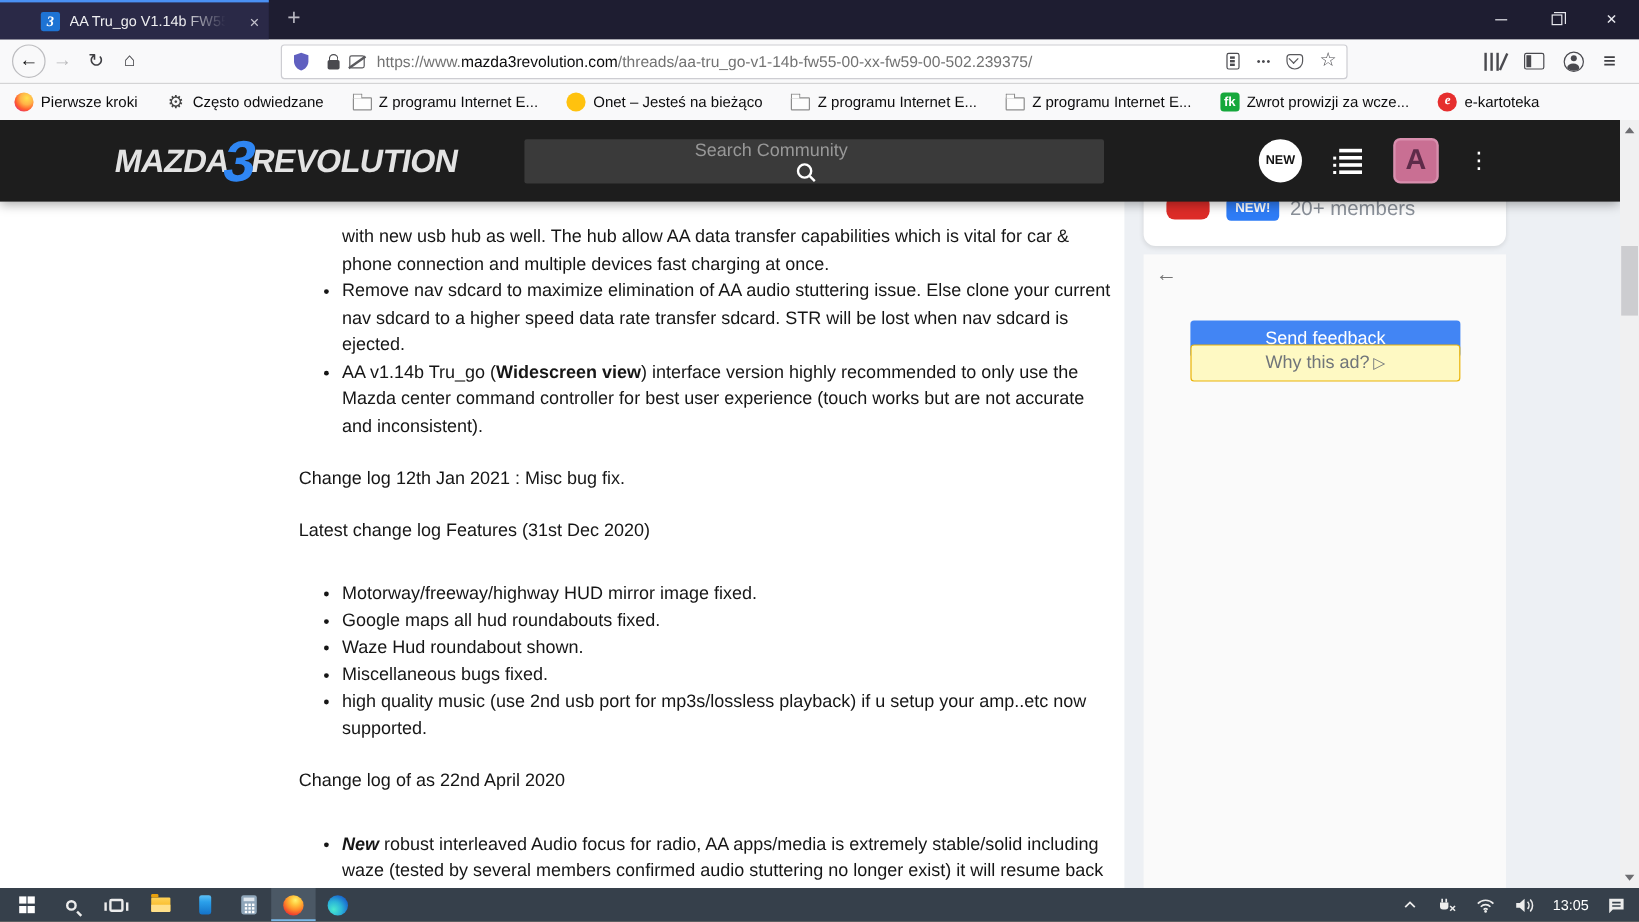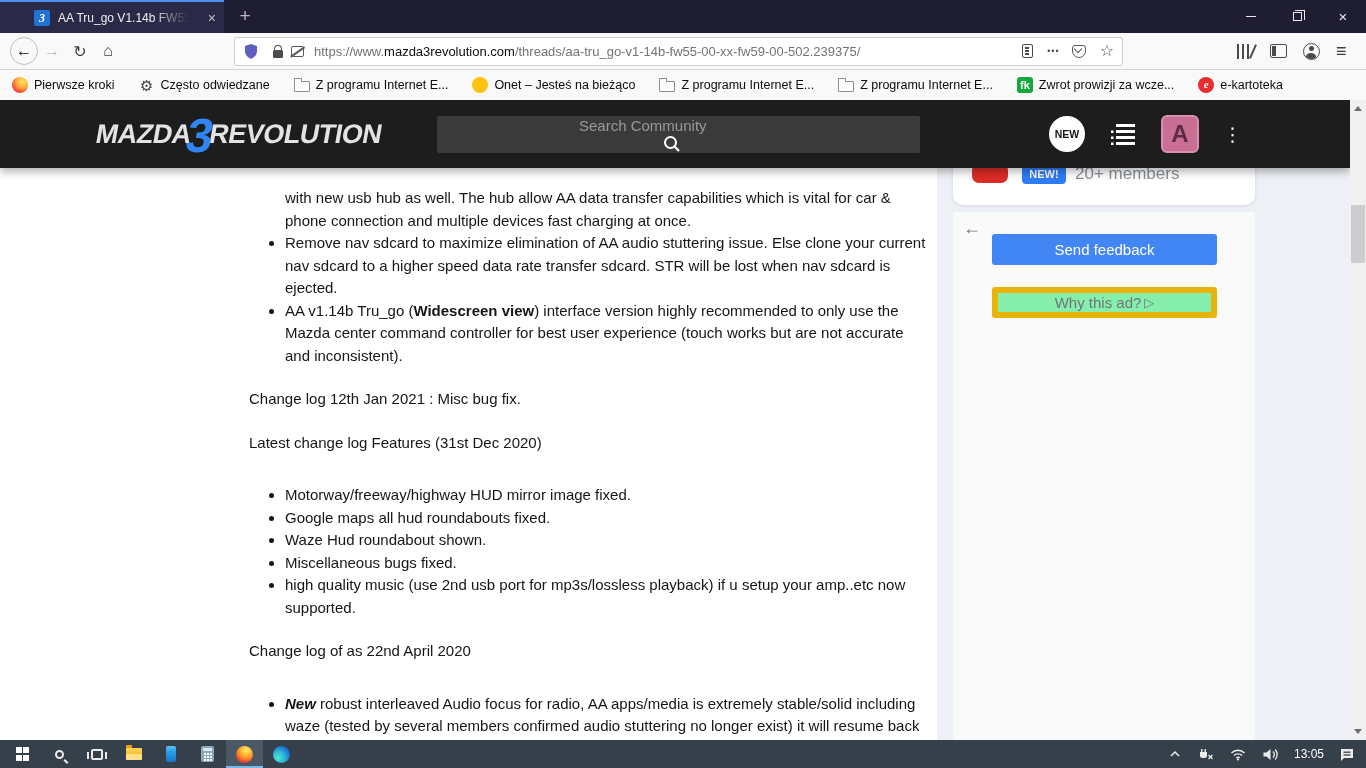--- a/index.html
+++ b/index.html
@@ -96,22 +96,22 @@
   .members-card{position:absolute;left:953px;top:20px;width:302px;height:85px;background:#fff;border-radius:10px;box-shadow:0 1px 4px rgba(0,0,0,0.10);z-index:2;}
   .yt-red{position:absolute;left:19px;top:43px;width:36px;height:20px;background:#dd2c28;border-radius:7px;}
   .newbadge{position:absolute;left:69px;top:45px;width:44px;height:19px;background:#2e7cf6;border-radius:4px;color:#fff;font-size:11px;font-weight:700;text-align:center;line-height:19px;}
   .memberstext{position:absolute;left:122px;top:44px;color:#8b919a;font-size:17px;}
 
   
   .adblock{position:absolute;left:953px;top:112px;width:302px;height:528px;background:#fafafa;z-index:2;}
   .ad-back{position:absolute;left:10px;top:6px;color:#757575;font-size:18px;}
   .ad-title{position:absolute;left:0;top:8px;width:100%;text-align:center;color:#9aa0a6;font-size:21px;}
   .ad-title .brand{font-size:22px;font-weight:500;}
-  .ad-feedback{position:absolute;left:39px;top:22px;width:225px;height:31px;background:#4285f4;border-radius:3px;color:#fff;font-size:15px;display:flex;align-items:center;justify-content:center;}
-  .ad-why{position:absolute;left:39px;top:75px;width:225px;height:31px;background:#86efac;border:6px solid #eab308;border-radius:3px;color:#70757a;font-size:15px;display:flex;align-items:center;justify-content:center;gap:3px;}
+  .ad-feedback{position:absolute;left:39px;top:55px;width:225px;height:31px;background:#4285f4;border-radius:3px;color:#fff;font-size:15px;display:flex;align-items:center;justify-content:center;}
+  .ad-why{position:absolute;left:39px;top:75px;width:225px;height:31px;background:#fef9c3;border:1px solid #eab308;border-radius:3px;color:#70757a;font-size:15px;display:flex;align-items:center;justify-content:center;gap:3px;}
   .adchoices{font-size:13px;color:#70757a;}
 
   
   .page-scrollbar{position:absolute;left:1350px;top:0;width:16px;height:640px;background:#f0f0f1;z-index:7;}
   .ps-thumb{position:absolute;left:1px;top:105px;width:14px;height:58px;background:#cdcdd0;}
   .tri-up{position:absolute;left:4px;top:6px;width:0;height:0;border-left:4px solid transparent;border-right:4px solid transparent;border-bottom:5px solid #6d6d71;}
   .tri-down{position:absolute;left:4px;bottom:6px;width:0;height:0;border-left:4px solid transparent;border-right:4px solid transparent;border-top:5px solid #6d6d71;}
 
   
   .taskbar{position:absolute;left:0;top:740px;width:1366px;height:28px;background:#36404b;display:flex;align-items:center;z-index:10;}

